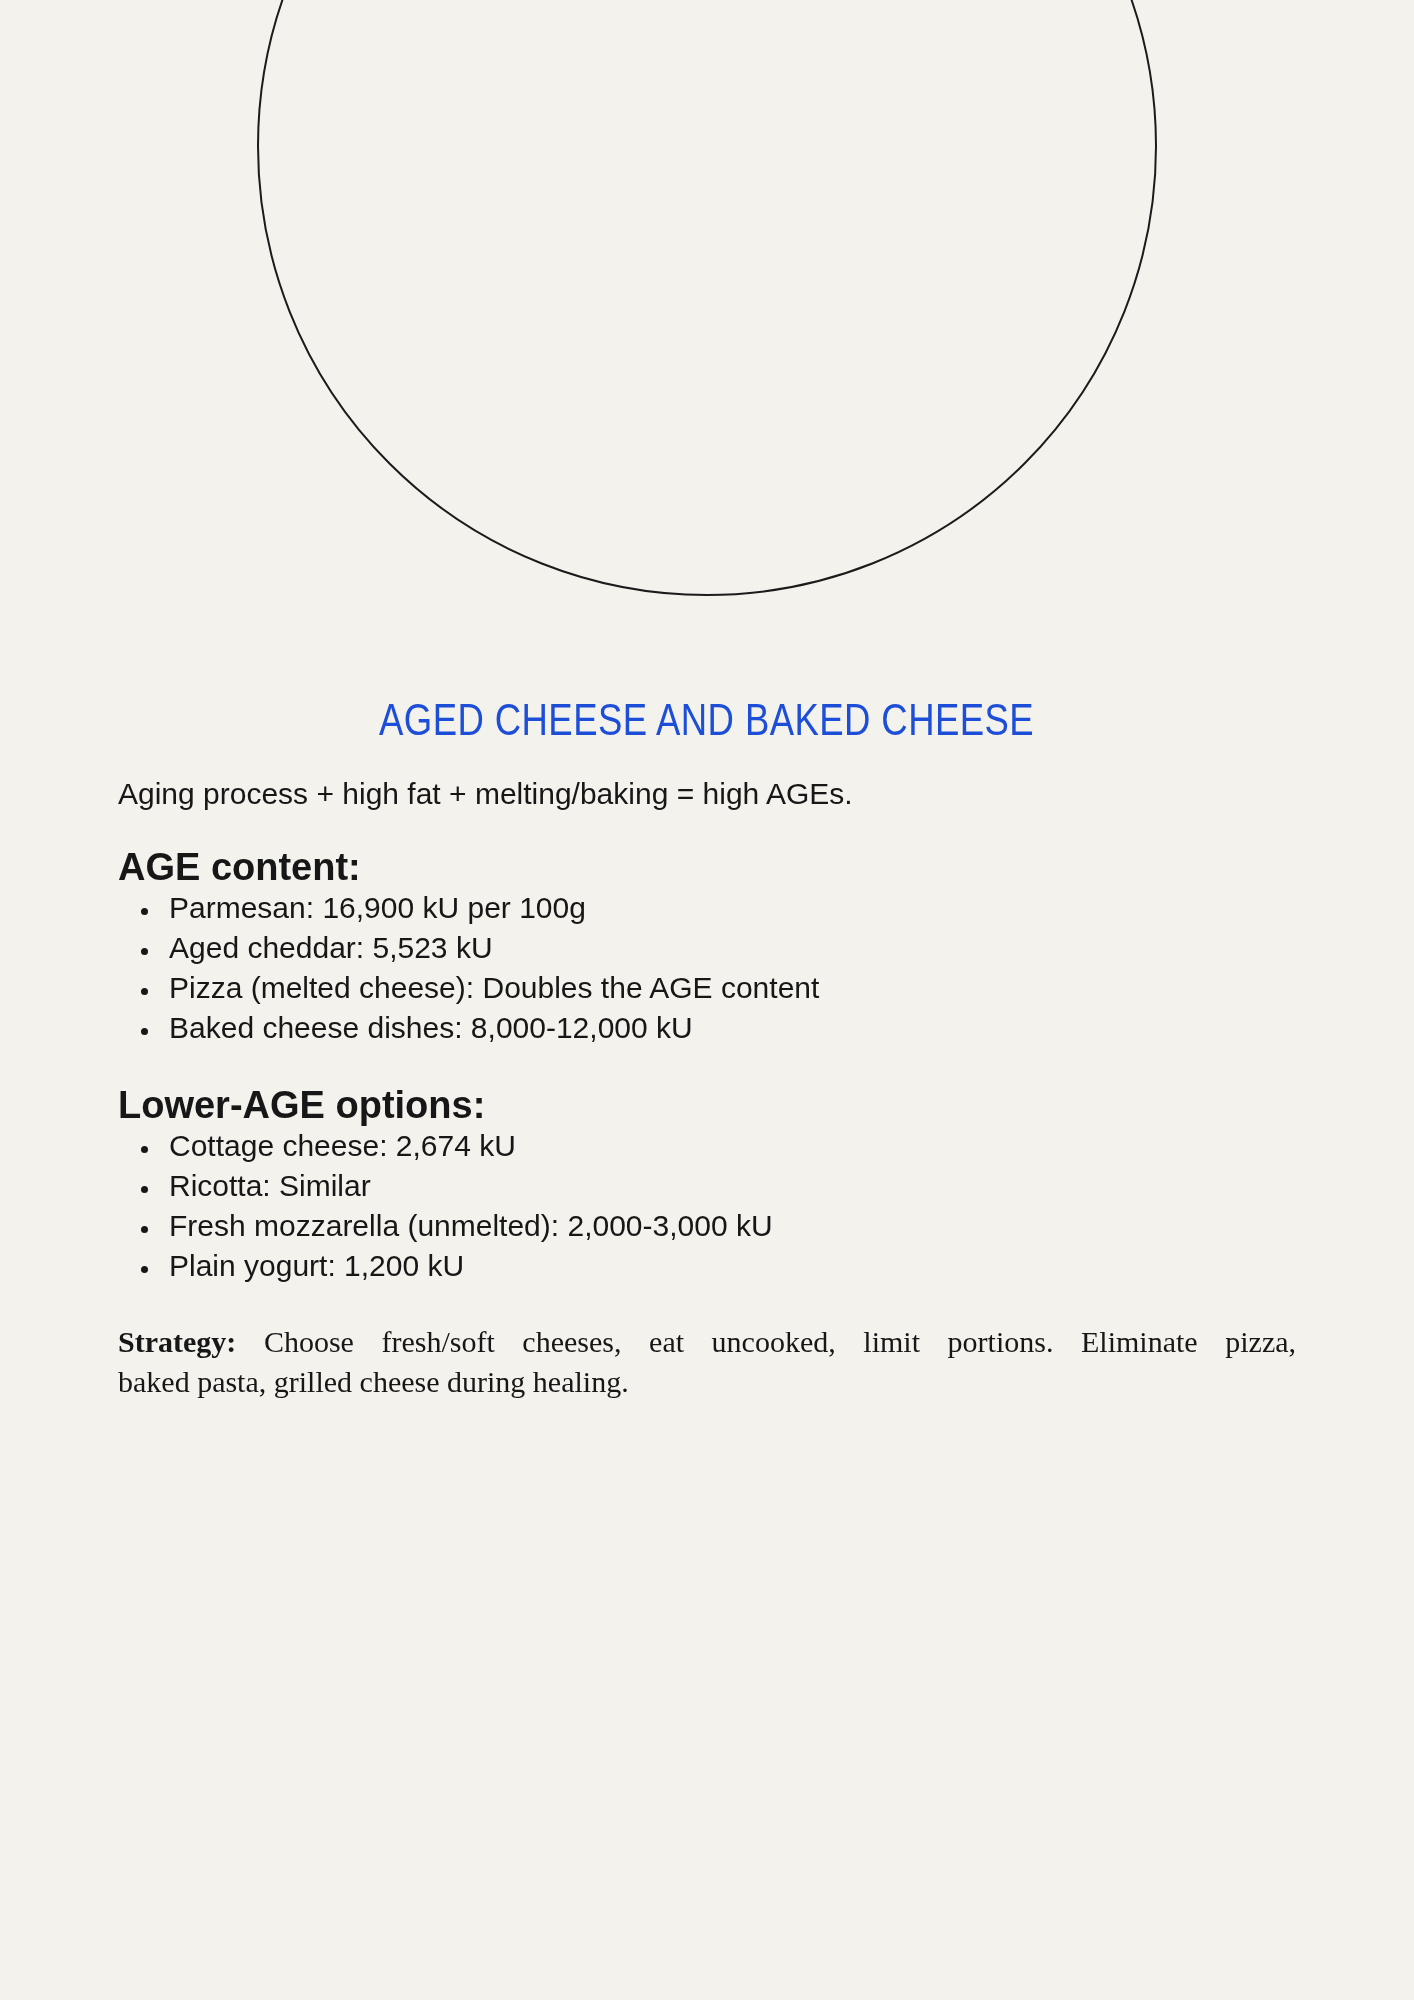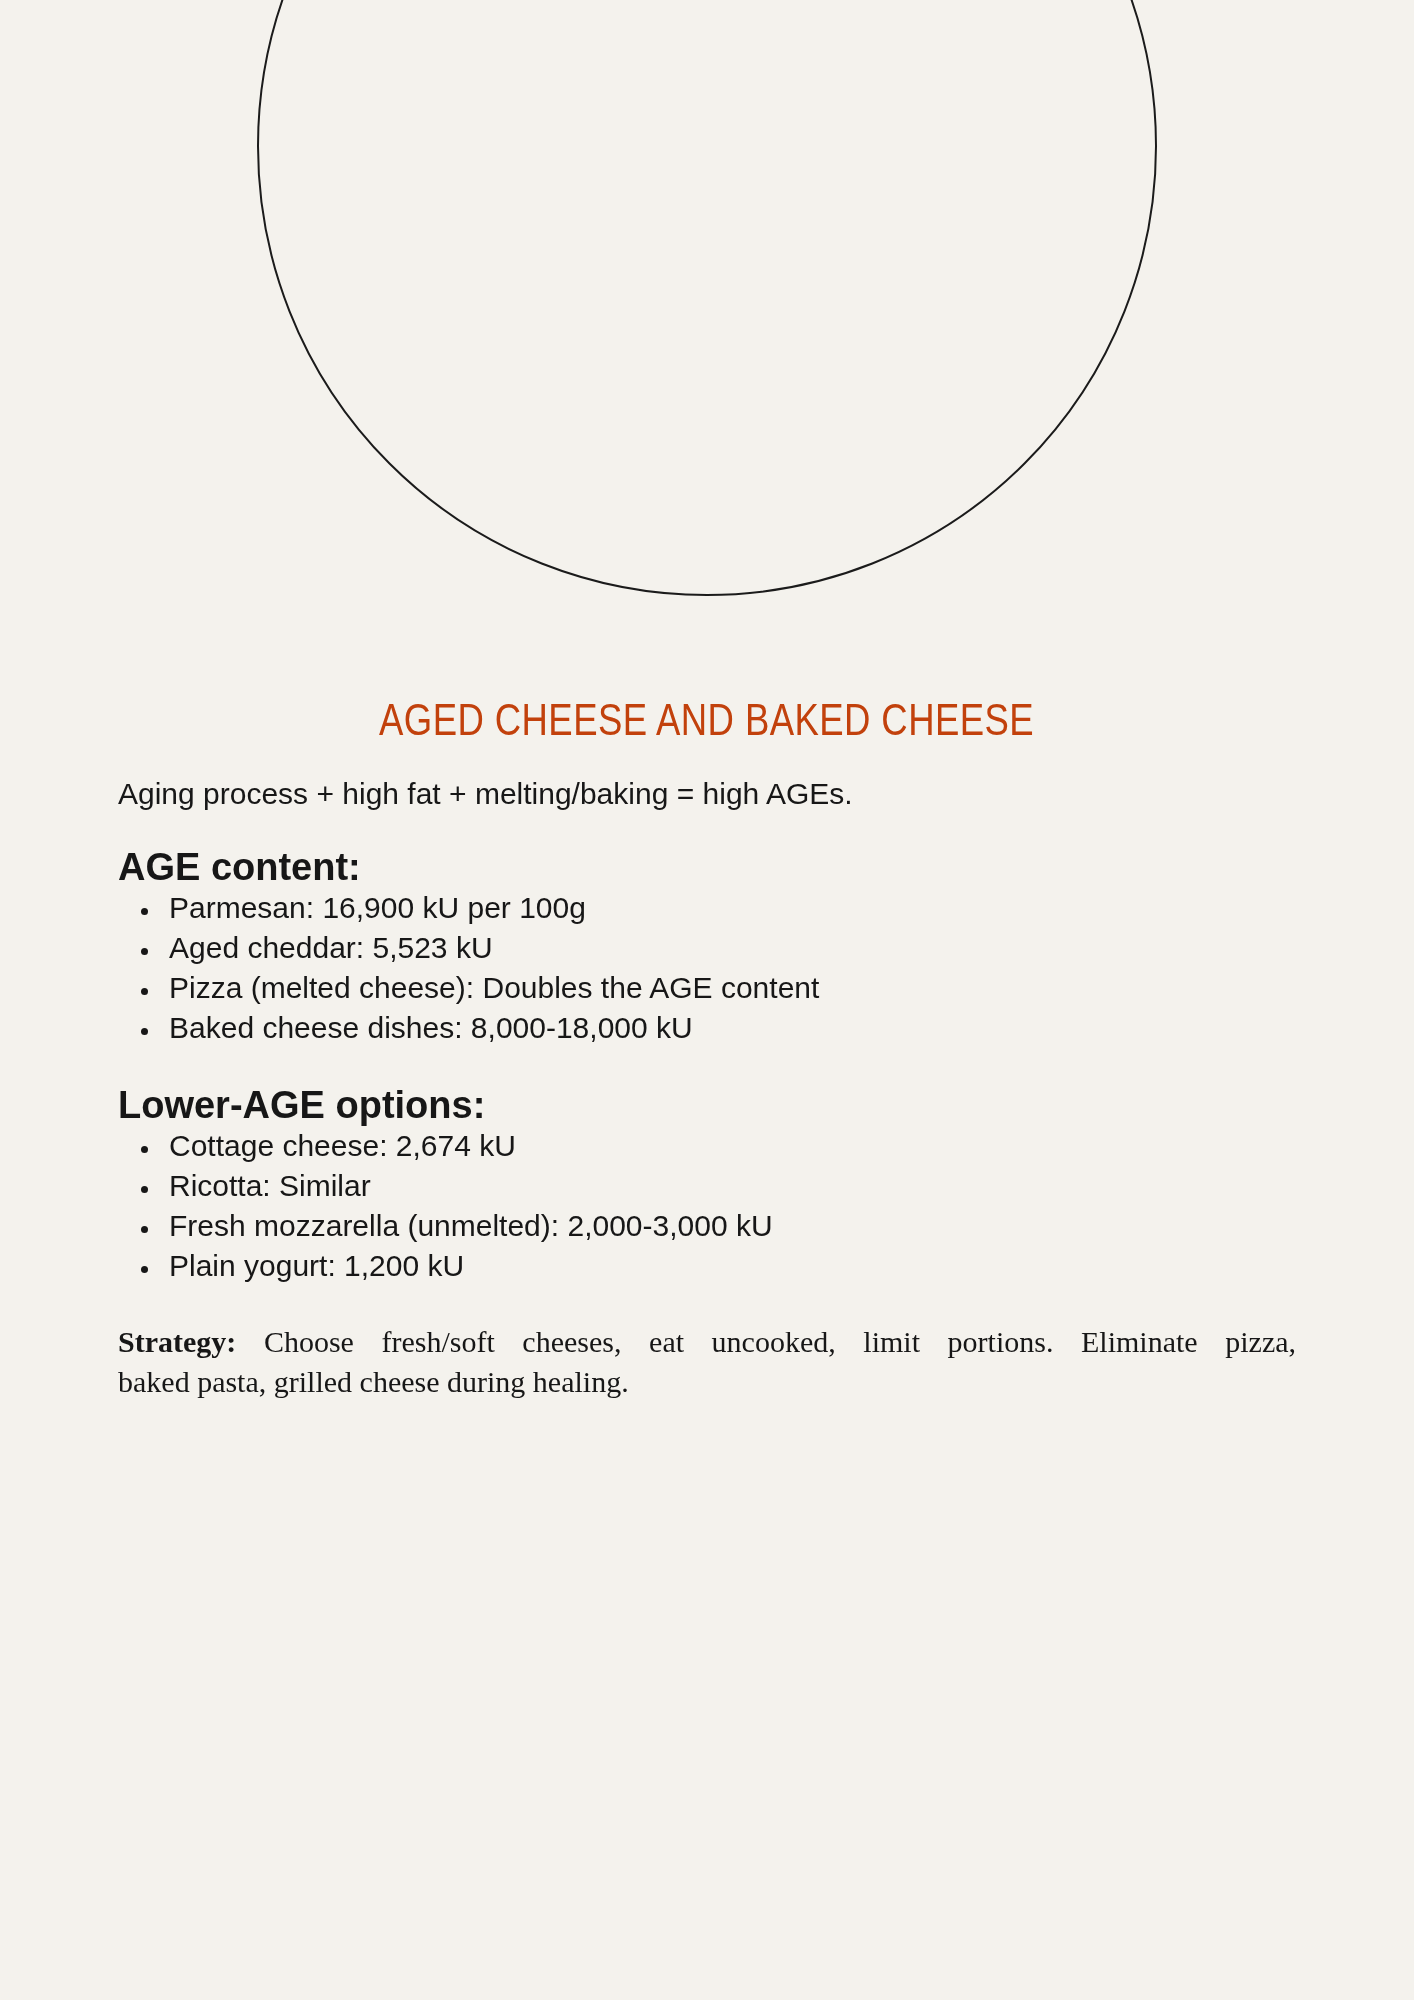--- a/index.html
+++ b/index.html
@@ -32,21 +32,21 @@
     line-height: 40px;
     letter-spacing: 0;
   }
   .title {
     margin: 696px 0 0 0;
     font-size: 44px;
     line-height: 48px;
     font-weight: 400;
     text-align: center;
     white-space: nowrap;
-    color: #c2410c;
+    color: #1d4ed8;
   }
   .title-inner {
     display: inline-block;
     transform: scaleX(0.83);
     transform-origin: 50% 50%;
     letter-spacing: 0.5px;
   }
   .lead {
     margin: 30px 0 0 0;
     font-weight: 400;
@@ -95,21 +95,21 @@
   <main class="content">
     <h1 class="title"><span class="title-inner">AGED CHEESE AND BAKED CHEESE</span></h1>
 
     <p class="lead">Aging process + high fat + melting/baking = high AGEs.</p>
 
     <h2 class="heading h-age">AGE content:</h2>
     <ul class="list">
       <li>Parmesan: 16,900 kU per 100g</li>
       <li>Aged cheddar: 5,523 kU</li>
       <li>Pizza (melted cheese): Doubles the AGE content</li>
-      <li>Baked cheese dishes: 8,000-18,000 kU</li>
+      <li>Baked cheese dishes: 8,000-12,000 kU</li>
     </ul>
 
     <h2 class="heading h-lower">Lower-AGE options:</h2>
     <ul class="list">
       <li>Cottage cheese: 2,674 kU</li>
       <li>Ricotta: Similar</li>
       <li>Fresh mozzarella (unmelted): 2,000-3,000 kU</li>
       <li>Plain yogurt: 1,200 kU</li>
     </ul>
 

